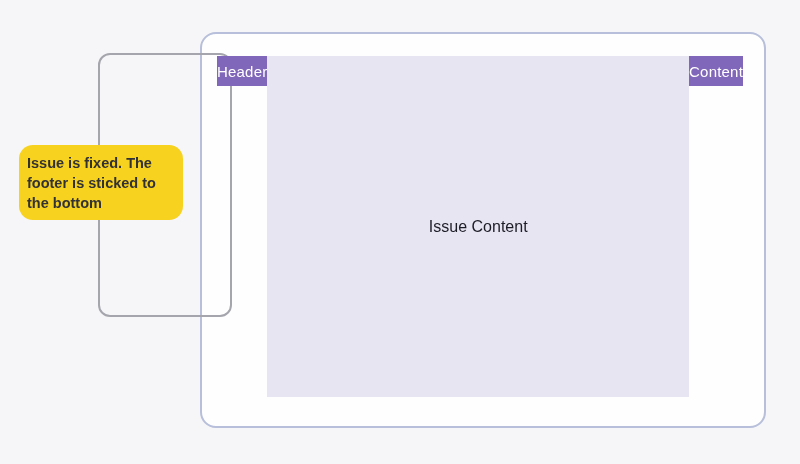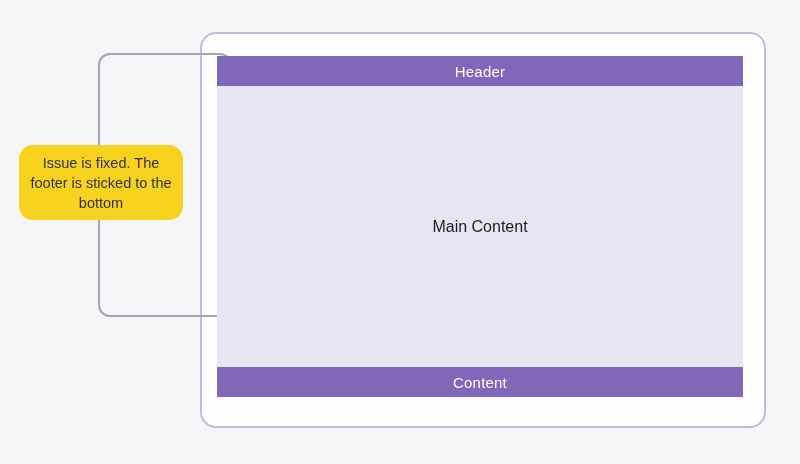--- a/index.html
+++ b/index.html
@@ -35,21 +35,21 @@
     position:absolute;left:200px;top:32px;width:566px;height:396px;
     background:var(--device-bg);
     border:2px solid var(--device-border);
     border-radius:16px;
     z-index:1;
   }
 
   
   .content{
     position:absolute;left:217px;top:56px;width:526px;height:341px;
-    display:flex;flex-direction:column;
+    display:flex;
     z-index:3;
   }
   .bar{
     height:30px;flex:0 0 30px;
     background:var(--accent-purple);
     color:var(--header-text);
     display:flex;align-items:center;justify-content:center;
     font-size:15px;letter-spacing:.2px;
   }
   .main{
@@ -65,40 +65,40 @@
     position:absolute;left:19px;top:145px;width:164px;height:75px;
     background:var(--callout-bg);
     border-radius:14px;
     display:flex;align-items:center;justify-content:center;
     z-index:4;
     padding:6px 8px;
   }
   .callout span{
     color:var(--callout-text);
     font-size:14.5px;
-    font-weight:400;
+    font-weight:700;
     line-height:1.38;
-    text-align:center;
+    text-align:left;
   }
 </style>
 </head>
 <body>
 
 <div class="stage">
 
   <div class="annotation-rect"></div>
 
   <div class="device"></div>
 
   <div class="content">
     <div class="bar">
       <span>Header</span>
     </div>
     <div class="main">
-      <span>Main Content</span>
+      <span>Issue Content</span>
     </div>
     <div class="bar">
       <span>Content</span>
     </div>
   </div>
 
   <div class="callout">
     <span>Issue is fixed. The footer is sticked to the bottom</span>
   </div>
 

